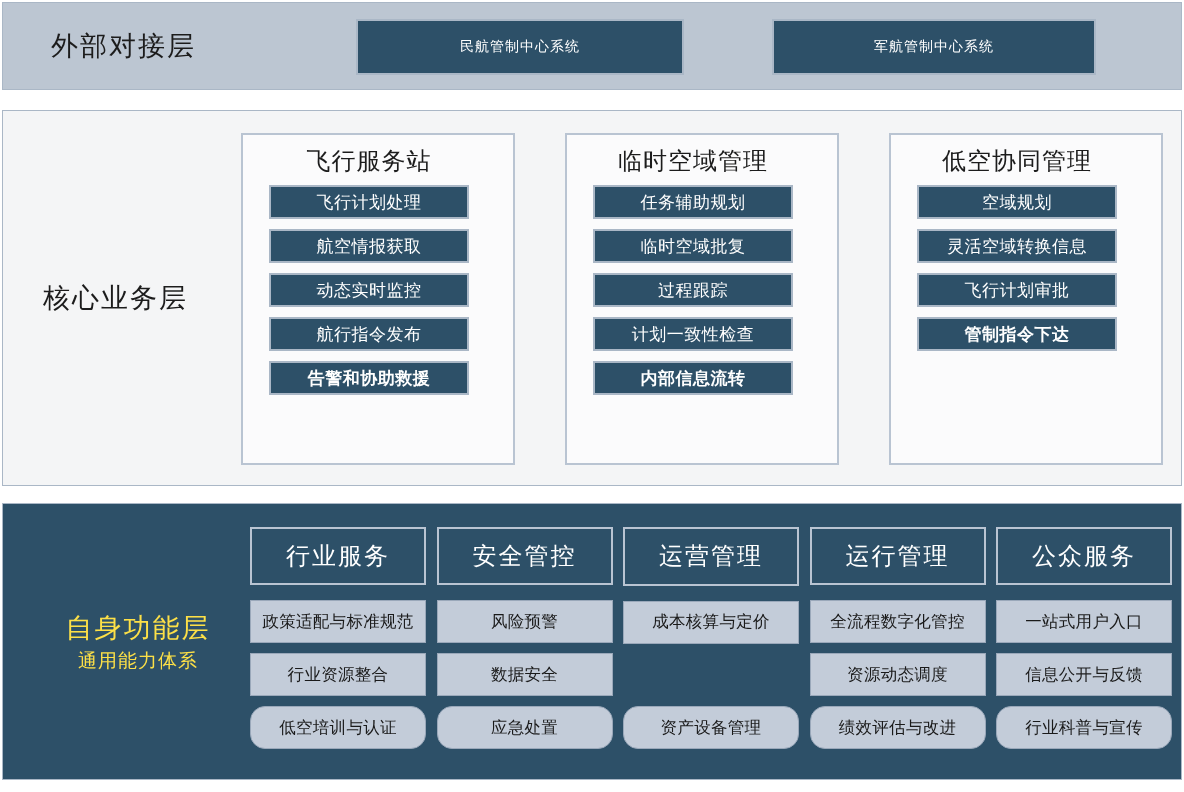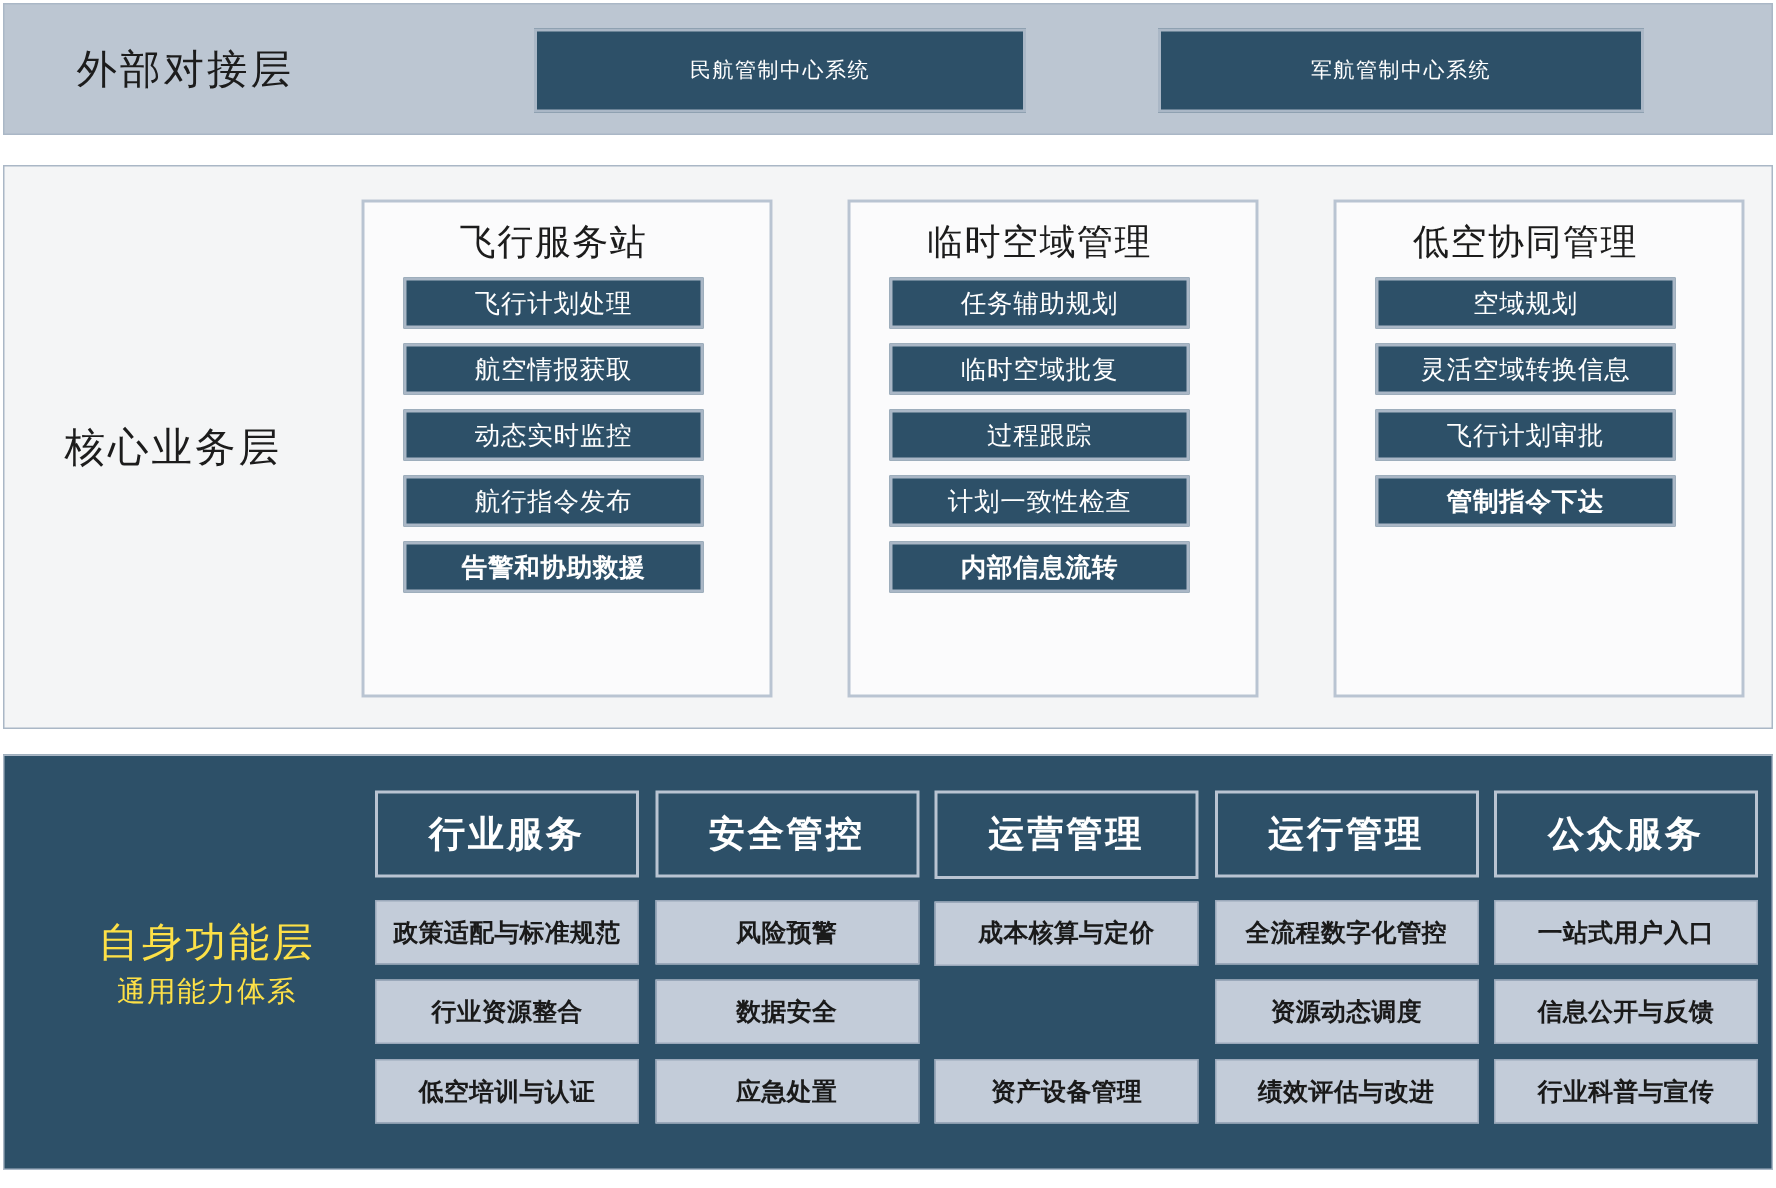--- a/index.html
+++ b/index.html
@@ -165,21 +165,20 @@
     top: 23px;
     width: 922px;
     height: 234px;
     display: flex;
     justify-content: space-between;
   }
   .own-col {
     width: 176px;
     display: flex;
     flex-direction: column;
-    font-weight: bold;
   }
   .own-col-header {
     height: 76px;
     border: 2px solid #b9c4d2;
     background: #2d5068;
     color: #ffffff;
     display: flex;
     align-items: center;
     justify-content: center;
     font-size: 24px;
@@ -188,21 +187,21 @@
     white-space: nowrap;
     margin-bottom: 15px;
   }
   .own-sub {
     height: 56px;
     margin-bottom: 10px;
     font-size: 16.5px;
     letter-spacing: 0.3px;
     text-align: center;
   }
-  .own-sub:last-child { margin-bottom: 12px; }
+  .own-sub:last-child { margin-bottom: 12px; border-radius: 15px; }
   .own-sub.empty {
     background: transparent;
     border: none;
   }
 </style>
 </head>
 <body>
 
 <section id="external-layer">
   <div class="layer-label">外部对接层</div>

